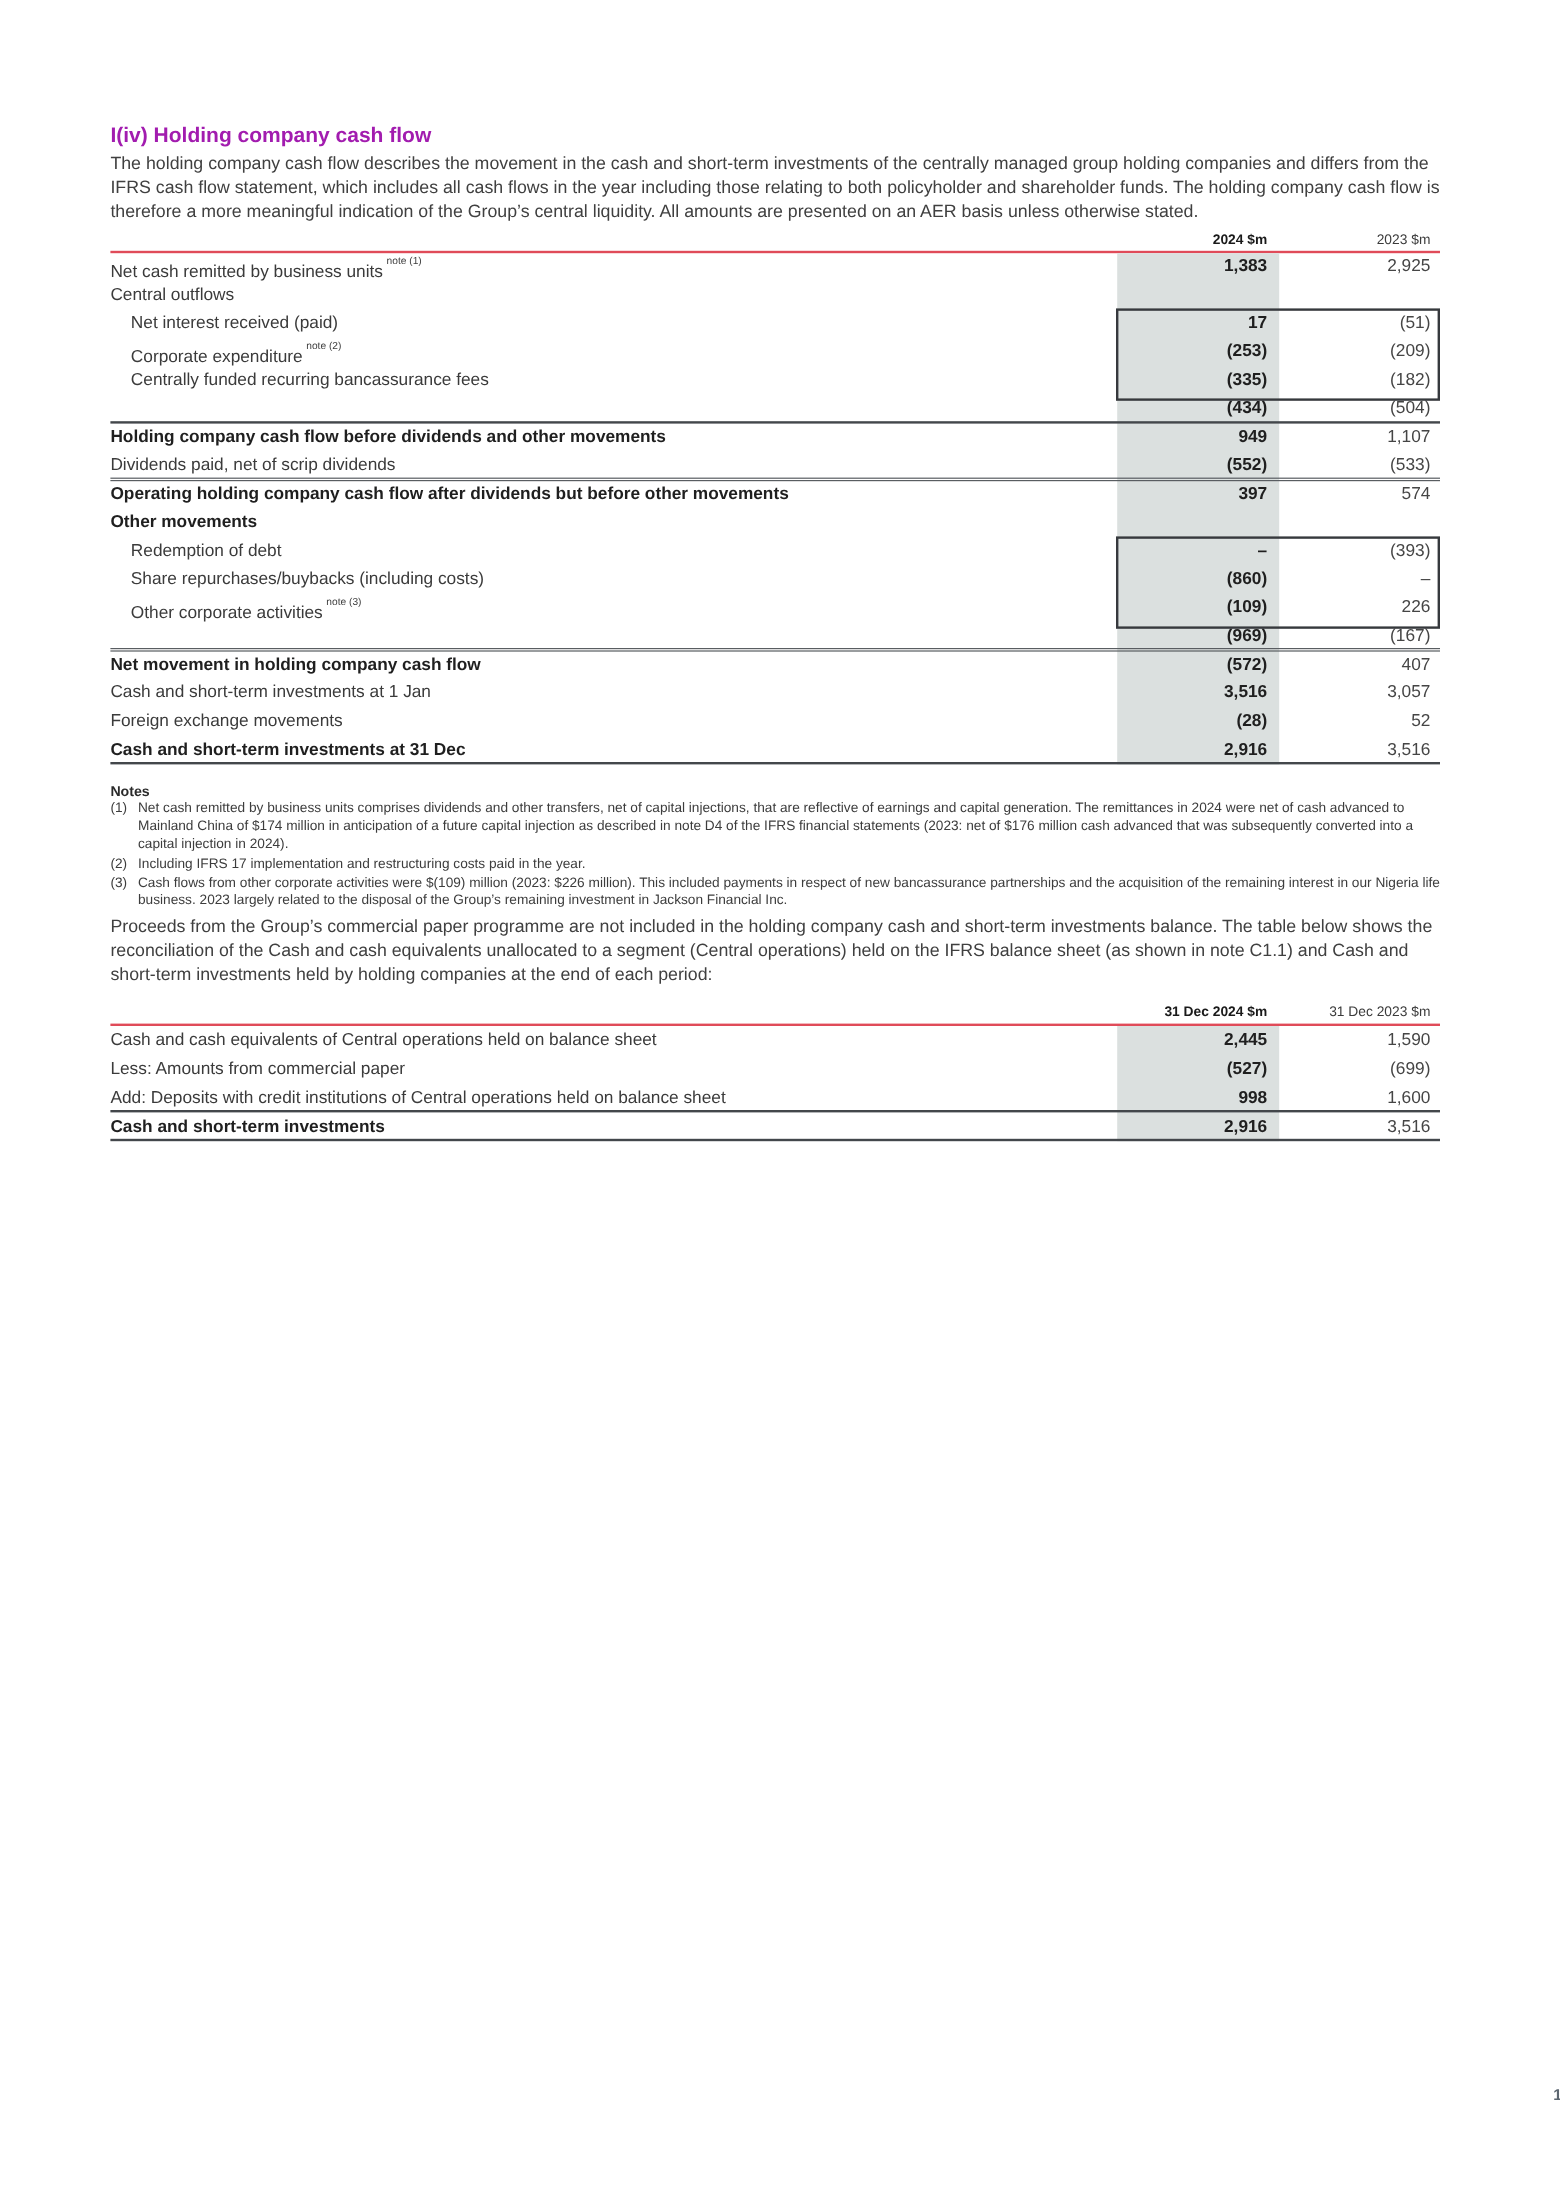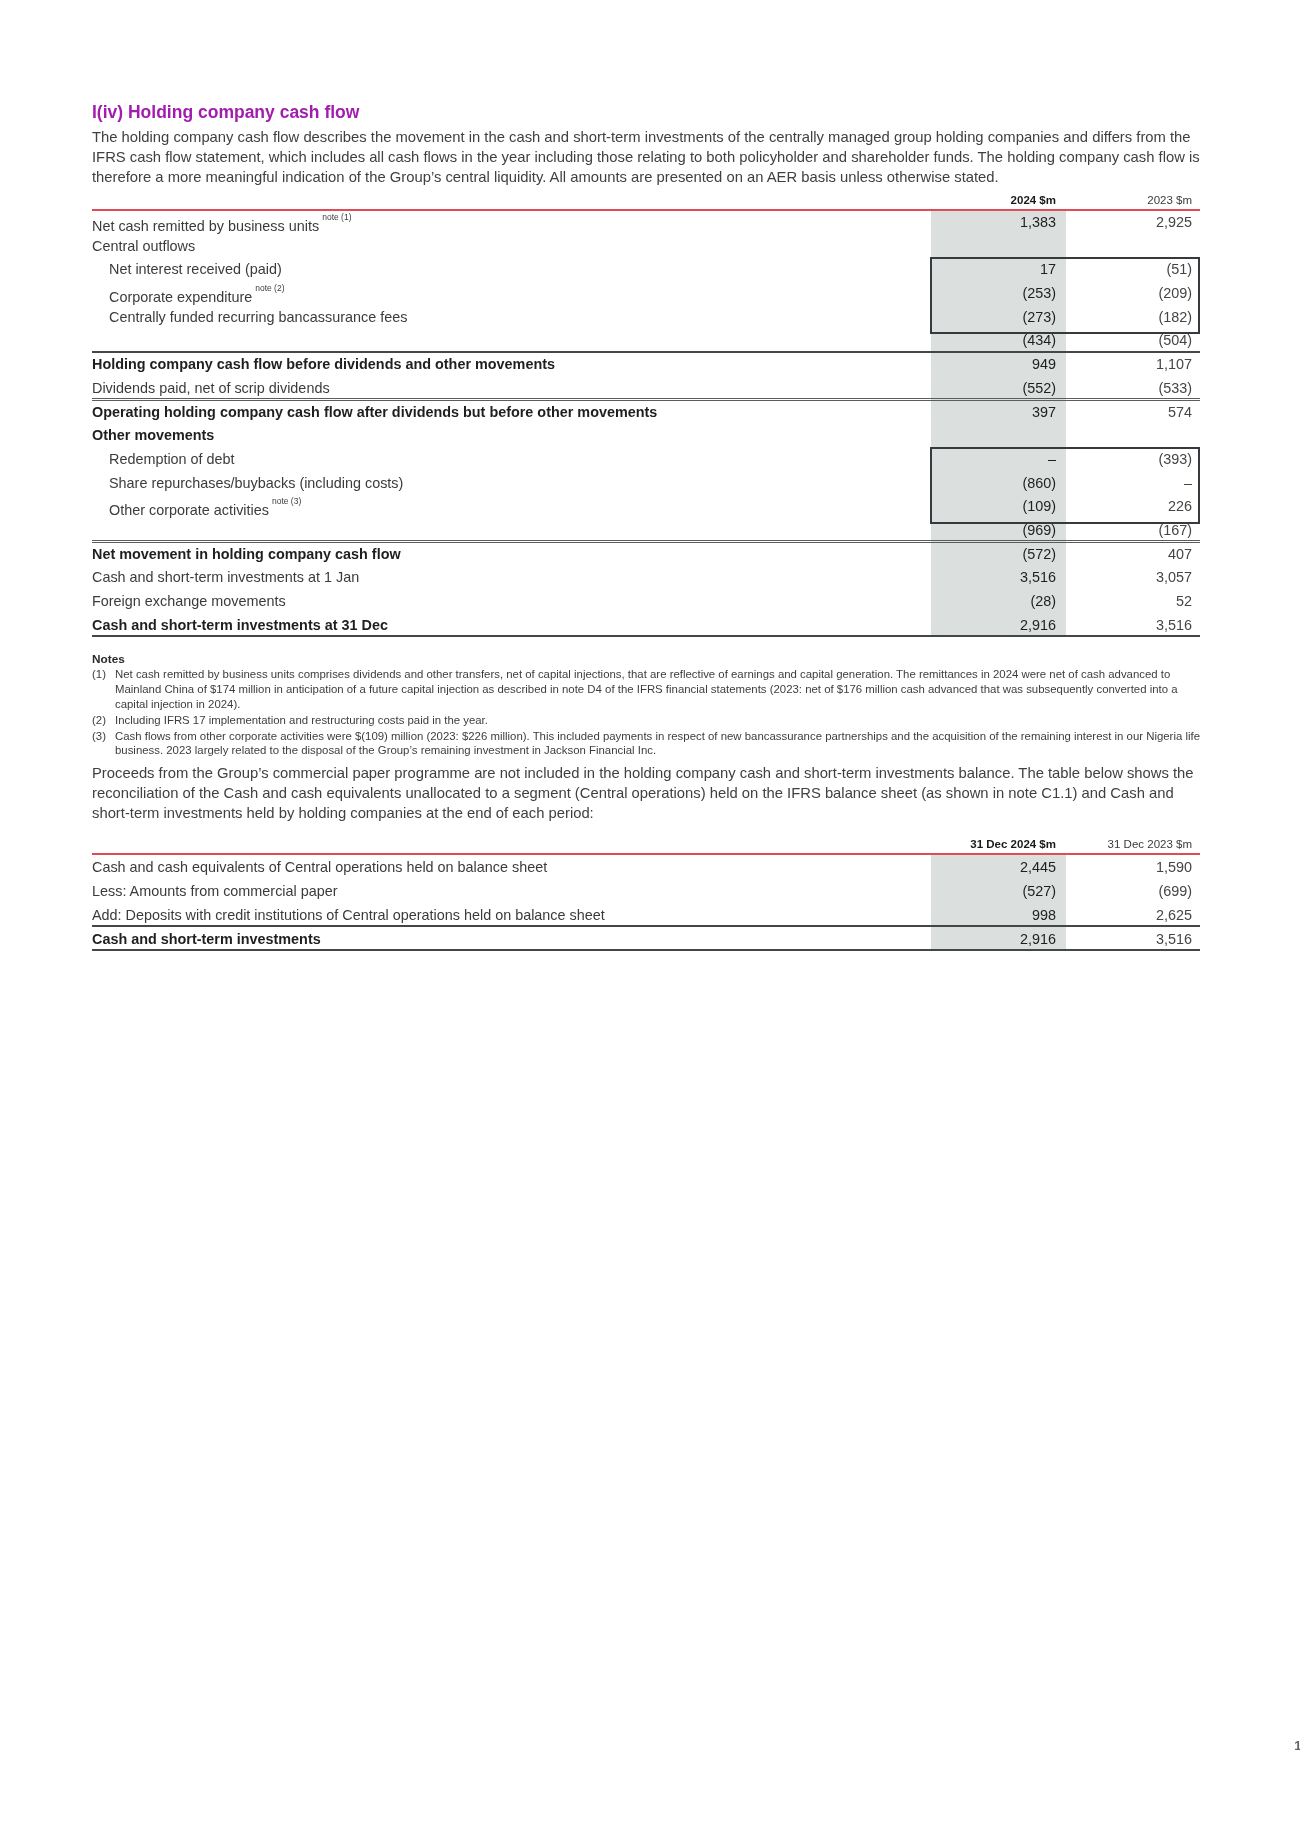--- a/index.html
+++ b/index.html
@@ -20,21 +20,21 @@
   .thead .h24{width:130px;text-align:right;font-size:11.5px;font-weight:700;color:#1a1a1a;}
   .thead .h23{width:136px;text-align:right;font-size:11.5px;color:#3b3b3b;}
   .redline{height:2px;background:#e04b59;}
   .tbody{position:relative;}
   .band{position:absolute;left:839px;width:135px;top:0;bottom:0;background:#dbe0df;z-index:0;}
   .row{position:relative;z-index:1;display:flex;height:23.7px;line-height:23.7px;
        padding-right:8px;font-size:14.4px;}
   .t2 .row{height:24px;line-height:24px;}
   .row .lbl{flex:1;color:#3b3b3b;white-space:nowrap;}
   .row.ind .lbl{padding-left:17px;}
-  .row .v24{width:130px;text-align:right;font-weight:400;color:#1f1f1f;}
+  .row .v24{width:130px;text-align:right;font-weight:700;color:#1f1f1f;}
   .row .v23{width:136px;text-align:right;color:#454545;}
   .row.b .lbl{font-weight:700;color:#1f1f1f;}
   sup.noteref{font-size:8.5px;color:#3d3d3d;font-weight:400;position:relative;top:-5px;margin-left:3px;}
 
   .rule{position:absolute;left:0;width:1108px;z-index:2;}
   .rule.dark{height:0;border-top:2px solid #43474b;}
   .rule.dbl{height:0;border-top:3px double #595d61;}
   .hbox{position:absolute;z-index:2;border:2px solid #36393d;background:transparent;}
   .box1{left:838px;top:46px;width:266px;height:73px;}
   .box2{left:838px;top:236px;width:266px;height:73px;}
@@ -91,21 +91,21 @@
         <span class="v24">17</span>
         <span class="v23">(51)</span>
       </div>
       <div class="row ind">
         <span class="lbl"><span>Corporate expenditure</span><sup class="noteref">note (2)</sup></span>
         <span class="v24">(253)</span>
         <span class="v23">(209)</span>
       </div>
       <div class="row ind">
         <span class="lbl"><span>Centrally funded recurring bancassurance fees</span></span>
-        <span class="v24">(273)</span>
+        <span class="v24">(335)</span>
         <span class="v23">(182)</span>
       </div>
       <div class="row">
         <span class="lbl"><span></span></span>
         <span class="v24">(434)</span>
         <span class="v23">(504)</span>
       </div>
       <div class="row b">
         <span class="lbl"><span>Holding company cash flow before dividends and other movements</span></span>
         <span class="v24">949</span>
@@ -210,21 +210,21 @@
         <span class="v23">1,590</span>
       </div>
       <div class="row">
         <span class="lbl"><span>Less: Amounts from commercial paper</span></span>
         <span class="v24">(527)</span>
         <span class="v23">(699)</span>
       </div>
       <div class="row">
         <span class="lbl"><span>Add: Deposits with credit institutions of Central operations held on balance sheet</span></span>
         <span class="v24">998</span>
-        <span class="v23">2,625</span>
+        <span class="v23">1,600</span>
       </div>
       <div class="row b">
         <span class="lbl"><span>Cash and short-term investments</span></span>
         <span class="v24">2,916</span>
         <span class="v23">3,516</span>
       </div>
 
       <div class="rule dark r-t2a"></div>
       <div class="rule dark r-t2b"></div>
     </div>

